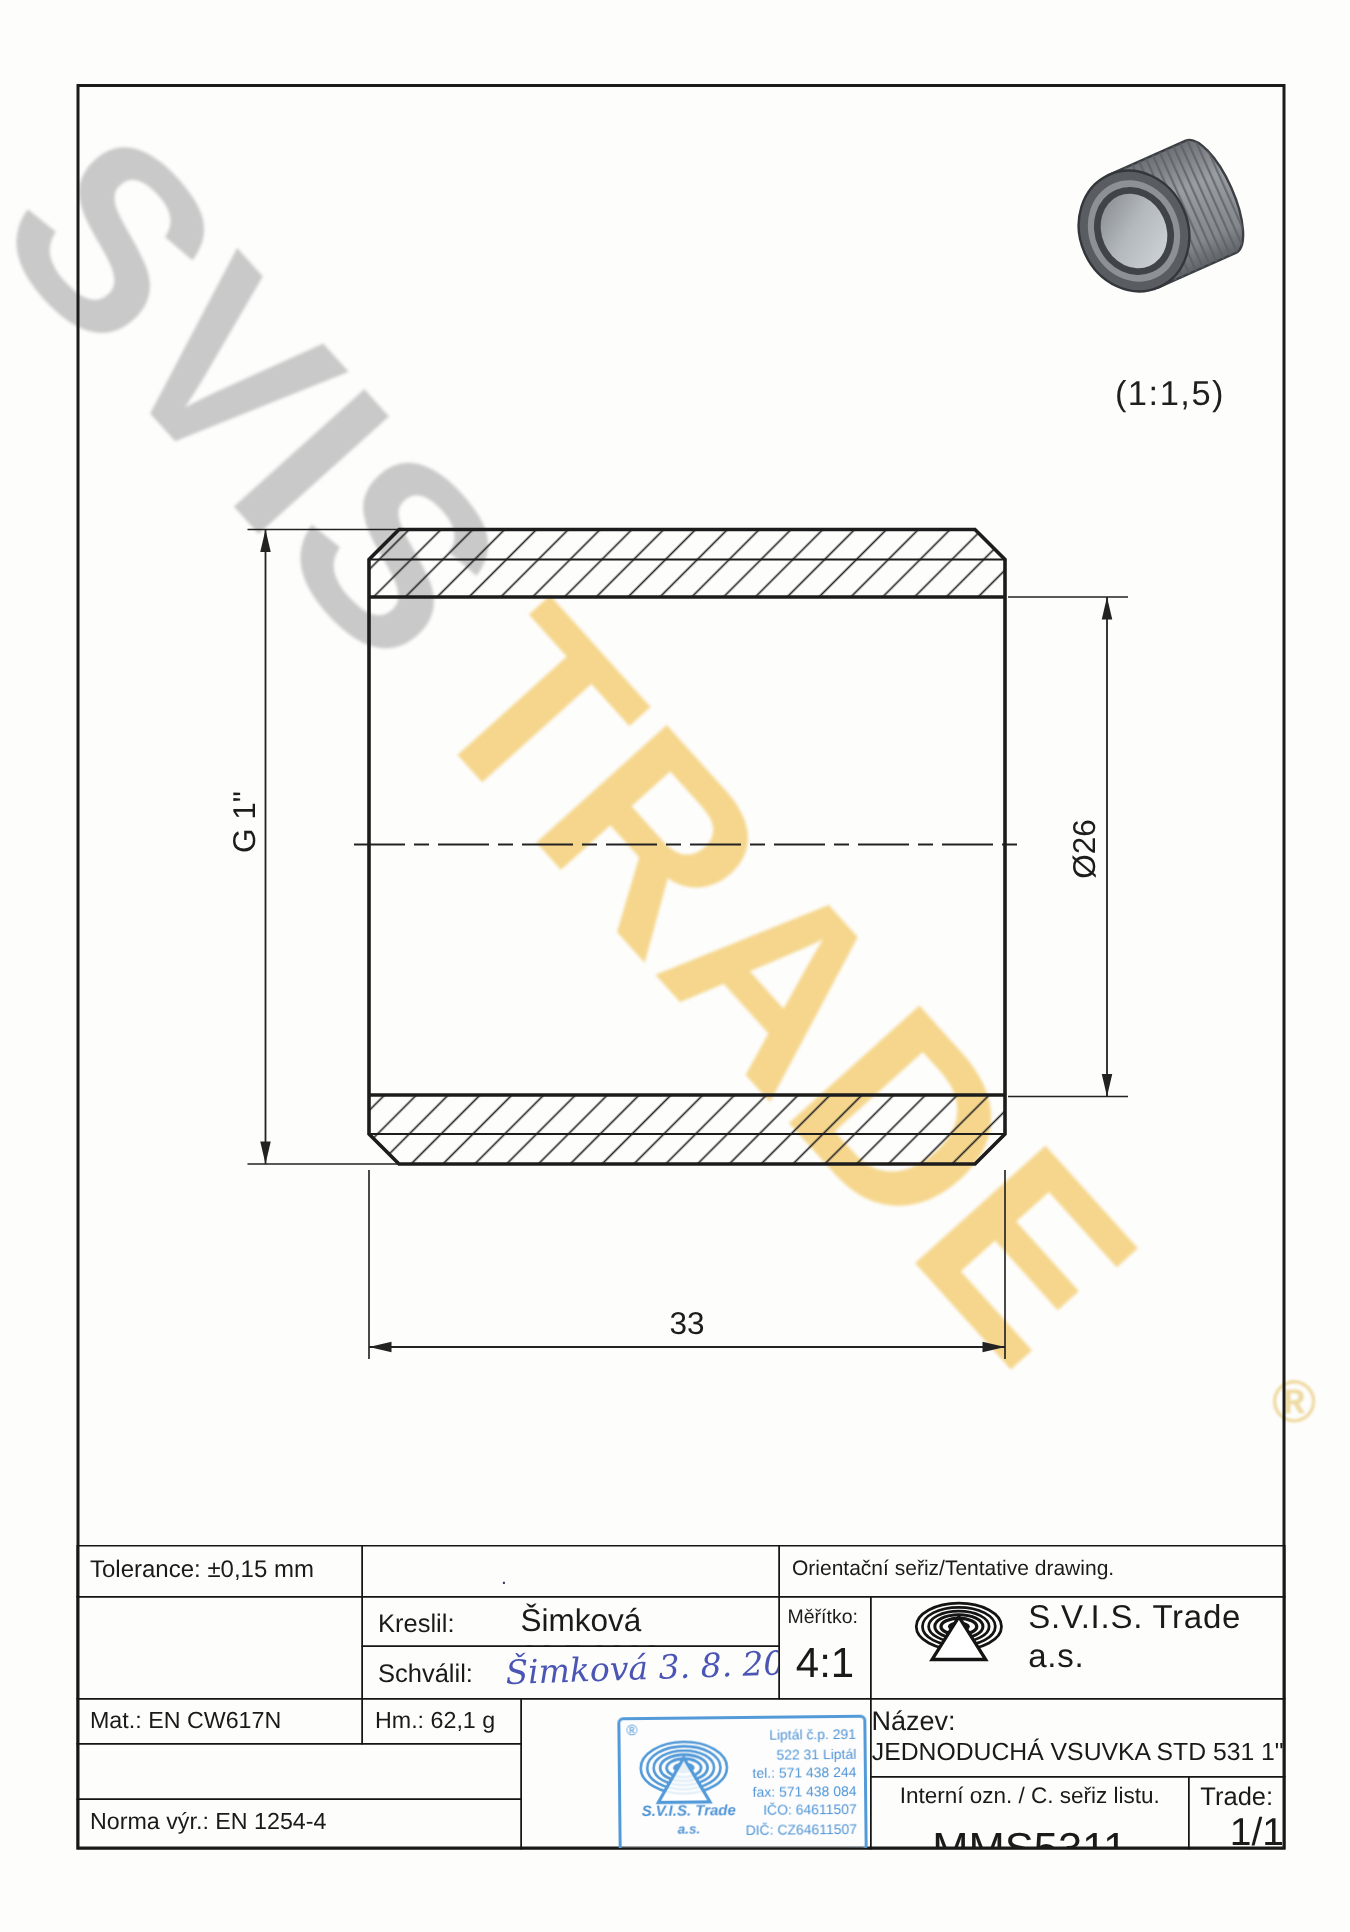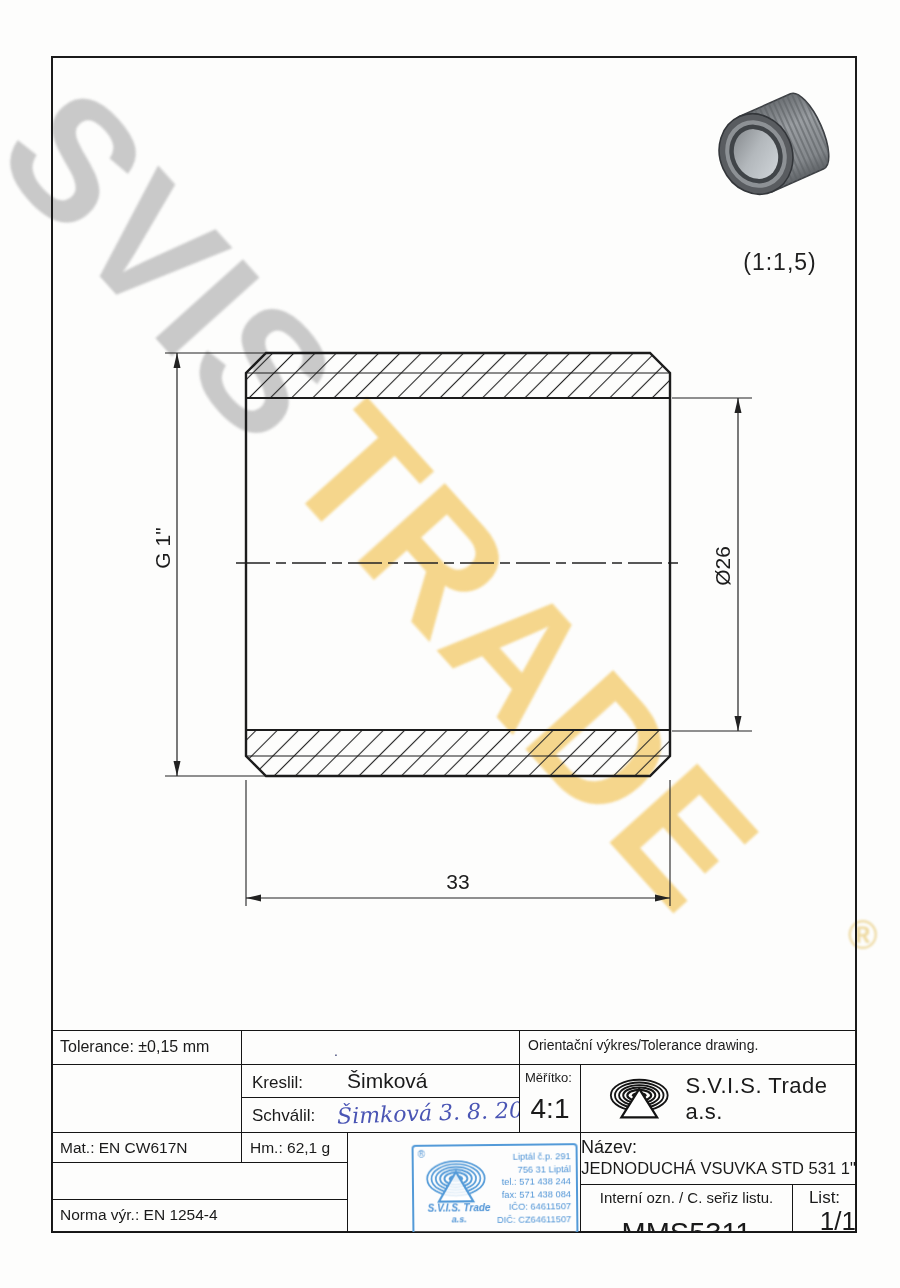--- a/index.html
+++ b/index.html
@@ -64,21 +64,21 @@
   .k-label{position:absolute;left:10px;top:8px;font-size:17px;}
   .k-value{position:absolute;left:105px;top:4px;font-size:21px;}
   .s-label{position:absolute;left:10px;top:8px;font-size:17px;}
   .s-sign{
     position:absolute;left:95px;top:2px;font-size:22px;
     font-family:"DejaVu Serif", serif;font-style:italic;color:#4a55b4;
     transform:rotate(-2deg);white-space:nowrap;
   }
   .m-label{position:absolute;left:5px;top:5px;font-size:13px;}
   .m-value{position:absolute;left:0;top:28px;width:100%;text-align:center;font-size:28px;}
-  .logo-row{display:flex;align-items:center;height:100%;padding-left:28px;gap:16px;}
+  .logo-row{display:flex;align-items:flex-start;height:100%;padding-left:28px;gap:16px;}
   .company{font-size:22px;letter-spacing:0.5px;}
   .nazev-lab{position:absolute;top:4px;left:0;width:100%;font-size:18px;}
   .nazev-val{position:absolute;top:26px;left:0;width:100%;text-align:center;font-size:16.5px;white-space:nowrap;}
   .int-lab{position:absolute;top:4px;left:0;width:100%;text-align:center;font-size:15px;}
   .int-val{position:absolute;top:32px;left:0;width:100%;text-align:center;font-size:29px;}
   .list-lab{position:absolute;top:3px;left:0;width:100%;text-align:center;font-size:17px;}
   .list-val{position:absolute;top:21px;left:0;width:100%;text-align:right;font-size:26px;}
   
   .stamp{
     position:absolute;left:64px;top:11px;width:162px;height:87px;
@@ -175,21 +175,21 @@
 
 <div class="tb">
 
   <div class="cell c-tolerance">
     <span class="tol-text">Tolerance: ±0,15 mm</span>
   </div>
   <div class="cell c-empty1">
     <span class="dot">.</span>
   </div>
   <div class="cell c-orient">
-    <span class="lab">Orientační výkres/Tolerance drawing.</span>
+    <span class="lab">Orientační seřiz/Tentative drawing.</span>
   </div>
 
   <div class="cell c-empty2"></div>
 
   <div class="cell c-kreslil">
     <span class="k-label">Kreslil:</span>
     <span class="k-value">Šimková 30.7.2020</span>
   </div>
   <div class="cell c-schvalil">
     <span class="s-label">Schválil:</span>
@@ -236,35 +236,35 @@
         <ellipse cx="33" cy="21" rx="21" ry="12" fill="none" stroke="#539ad8" stroke-width="1.8"></ellipse>
         <ellipse cx="33" cy="21" rx="16.5" ry="9.2" fill="none" stroke="#539ad8" stroke-width="2"></ellipse>
         <ellipse cx="33" cy="21" rx="12" ry="6.4" fill="none" stroke="#539ad8" stroke-width="2"></ellipse>
         <ellipse cx="33" cy="21" rx="7.5" ry="3.8" fill="#539ad8"></ellipse>
         <polygon points="33,14 15,45 51,45" fill="#ffffff" fill-opacity="0.85" stroke="#539ad8" stroke-width="2.2"></polygon>
       </svg>
       <span class="stamp-co1">S.V.I.S. Trade</span>
       <span class="stamp-co2">a.s.</span>
       <div class="stamp-addr">
         <div>Liptál č.p. 291</div>
-        <div>756 31 Liptál</div>
+        <div>522 31 Liptál</div>
         <div>tel.: 571 438 244</div>
         <div>fax: 571 438 084</div>
         <div>IČO: 64611507</div>
         <div>DIČ: CZ64611507</div>
       </div>
     </div>
   </div>
 
   <div class="cell c-nazev">
     <span class="nazev-lab">Název:</span>
     <span class="nazev-val">JEDNODUCHÁ VSUVKA STD 531 1"</span>
   </div>
   <div class="cell c-interni">
     <span class="int-lab">Interní ozn. / C. seřiz listu.</span>
     <span class="int-val">MMS5311</span>
   </div>
   <div class="cell c-list">
-    <span class="list-lab">List:</span>
+    <span class="list-lab">Trade:</span>
     <span class="list-val">1/1</span>
   </div>
 
 </div>
 
 </body></html>

